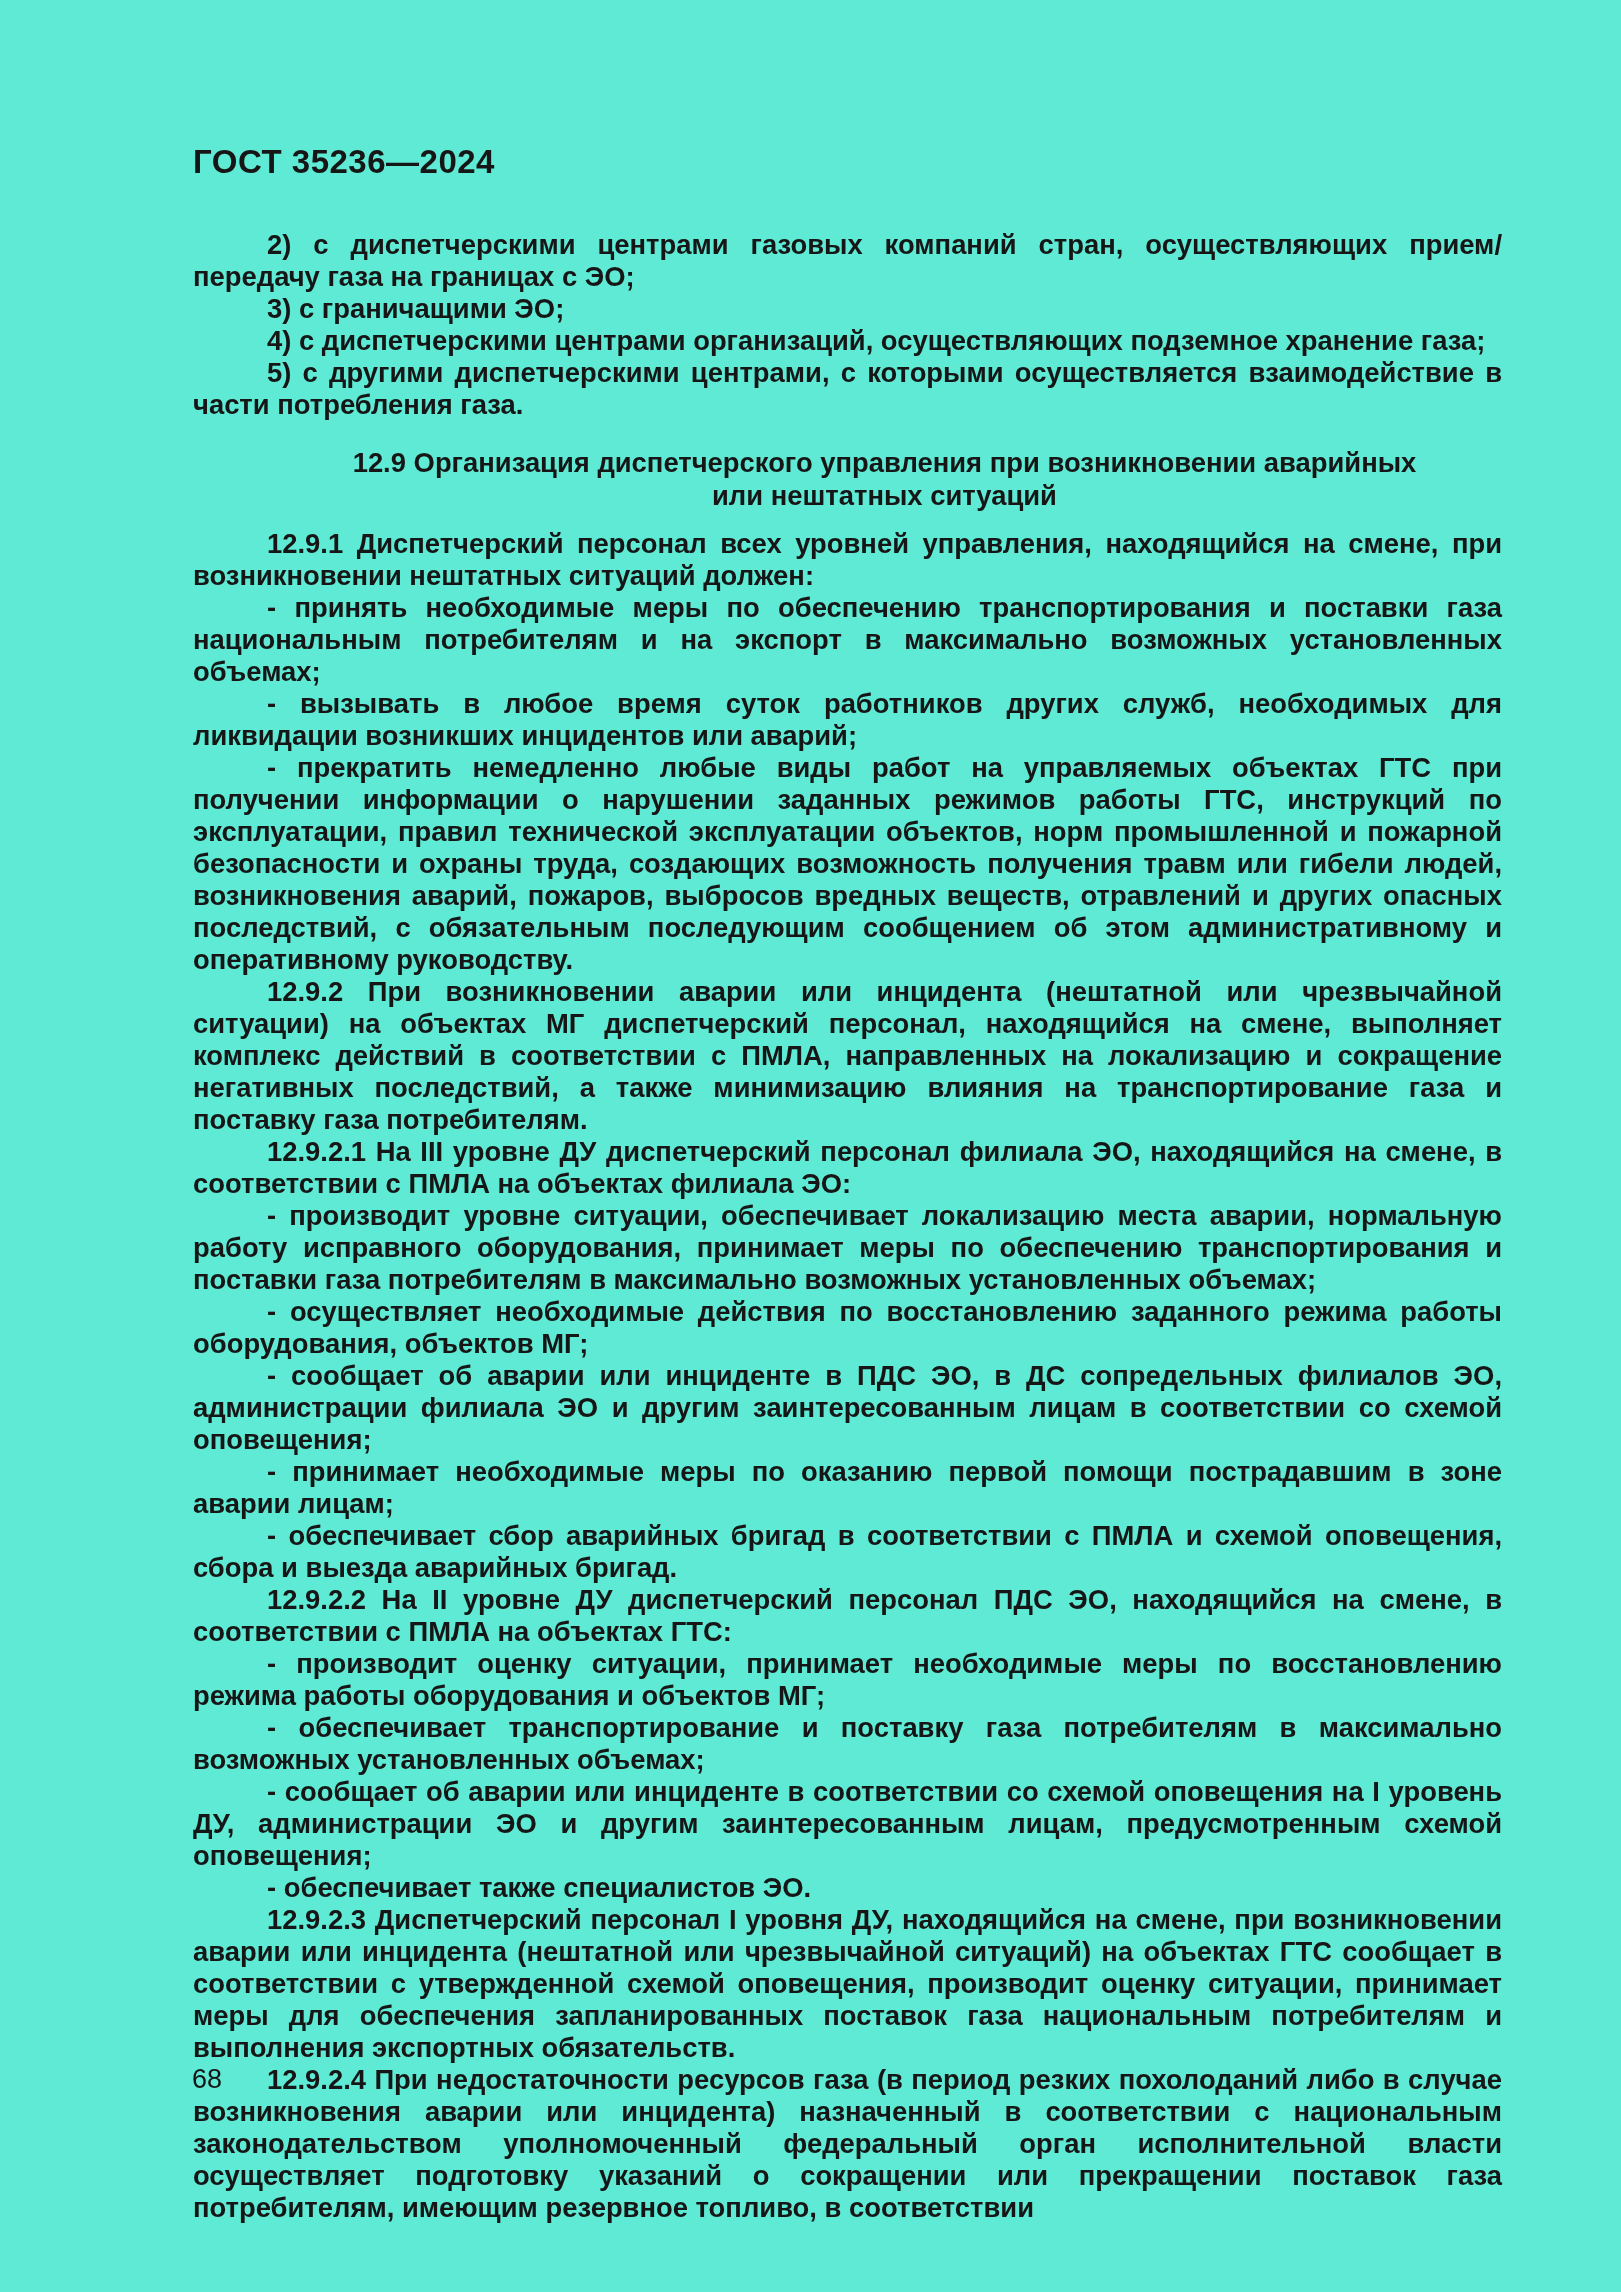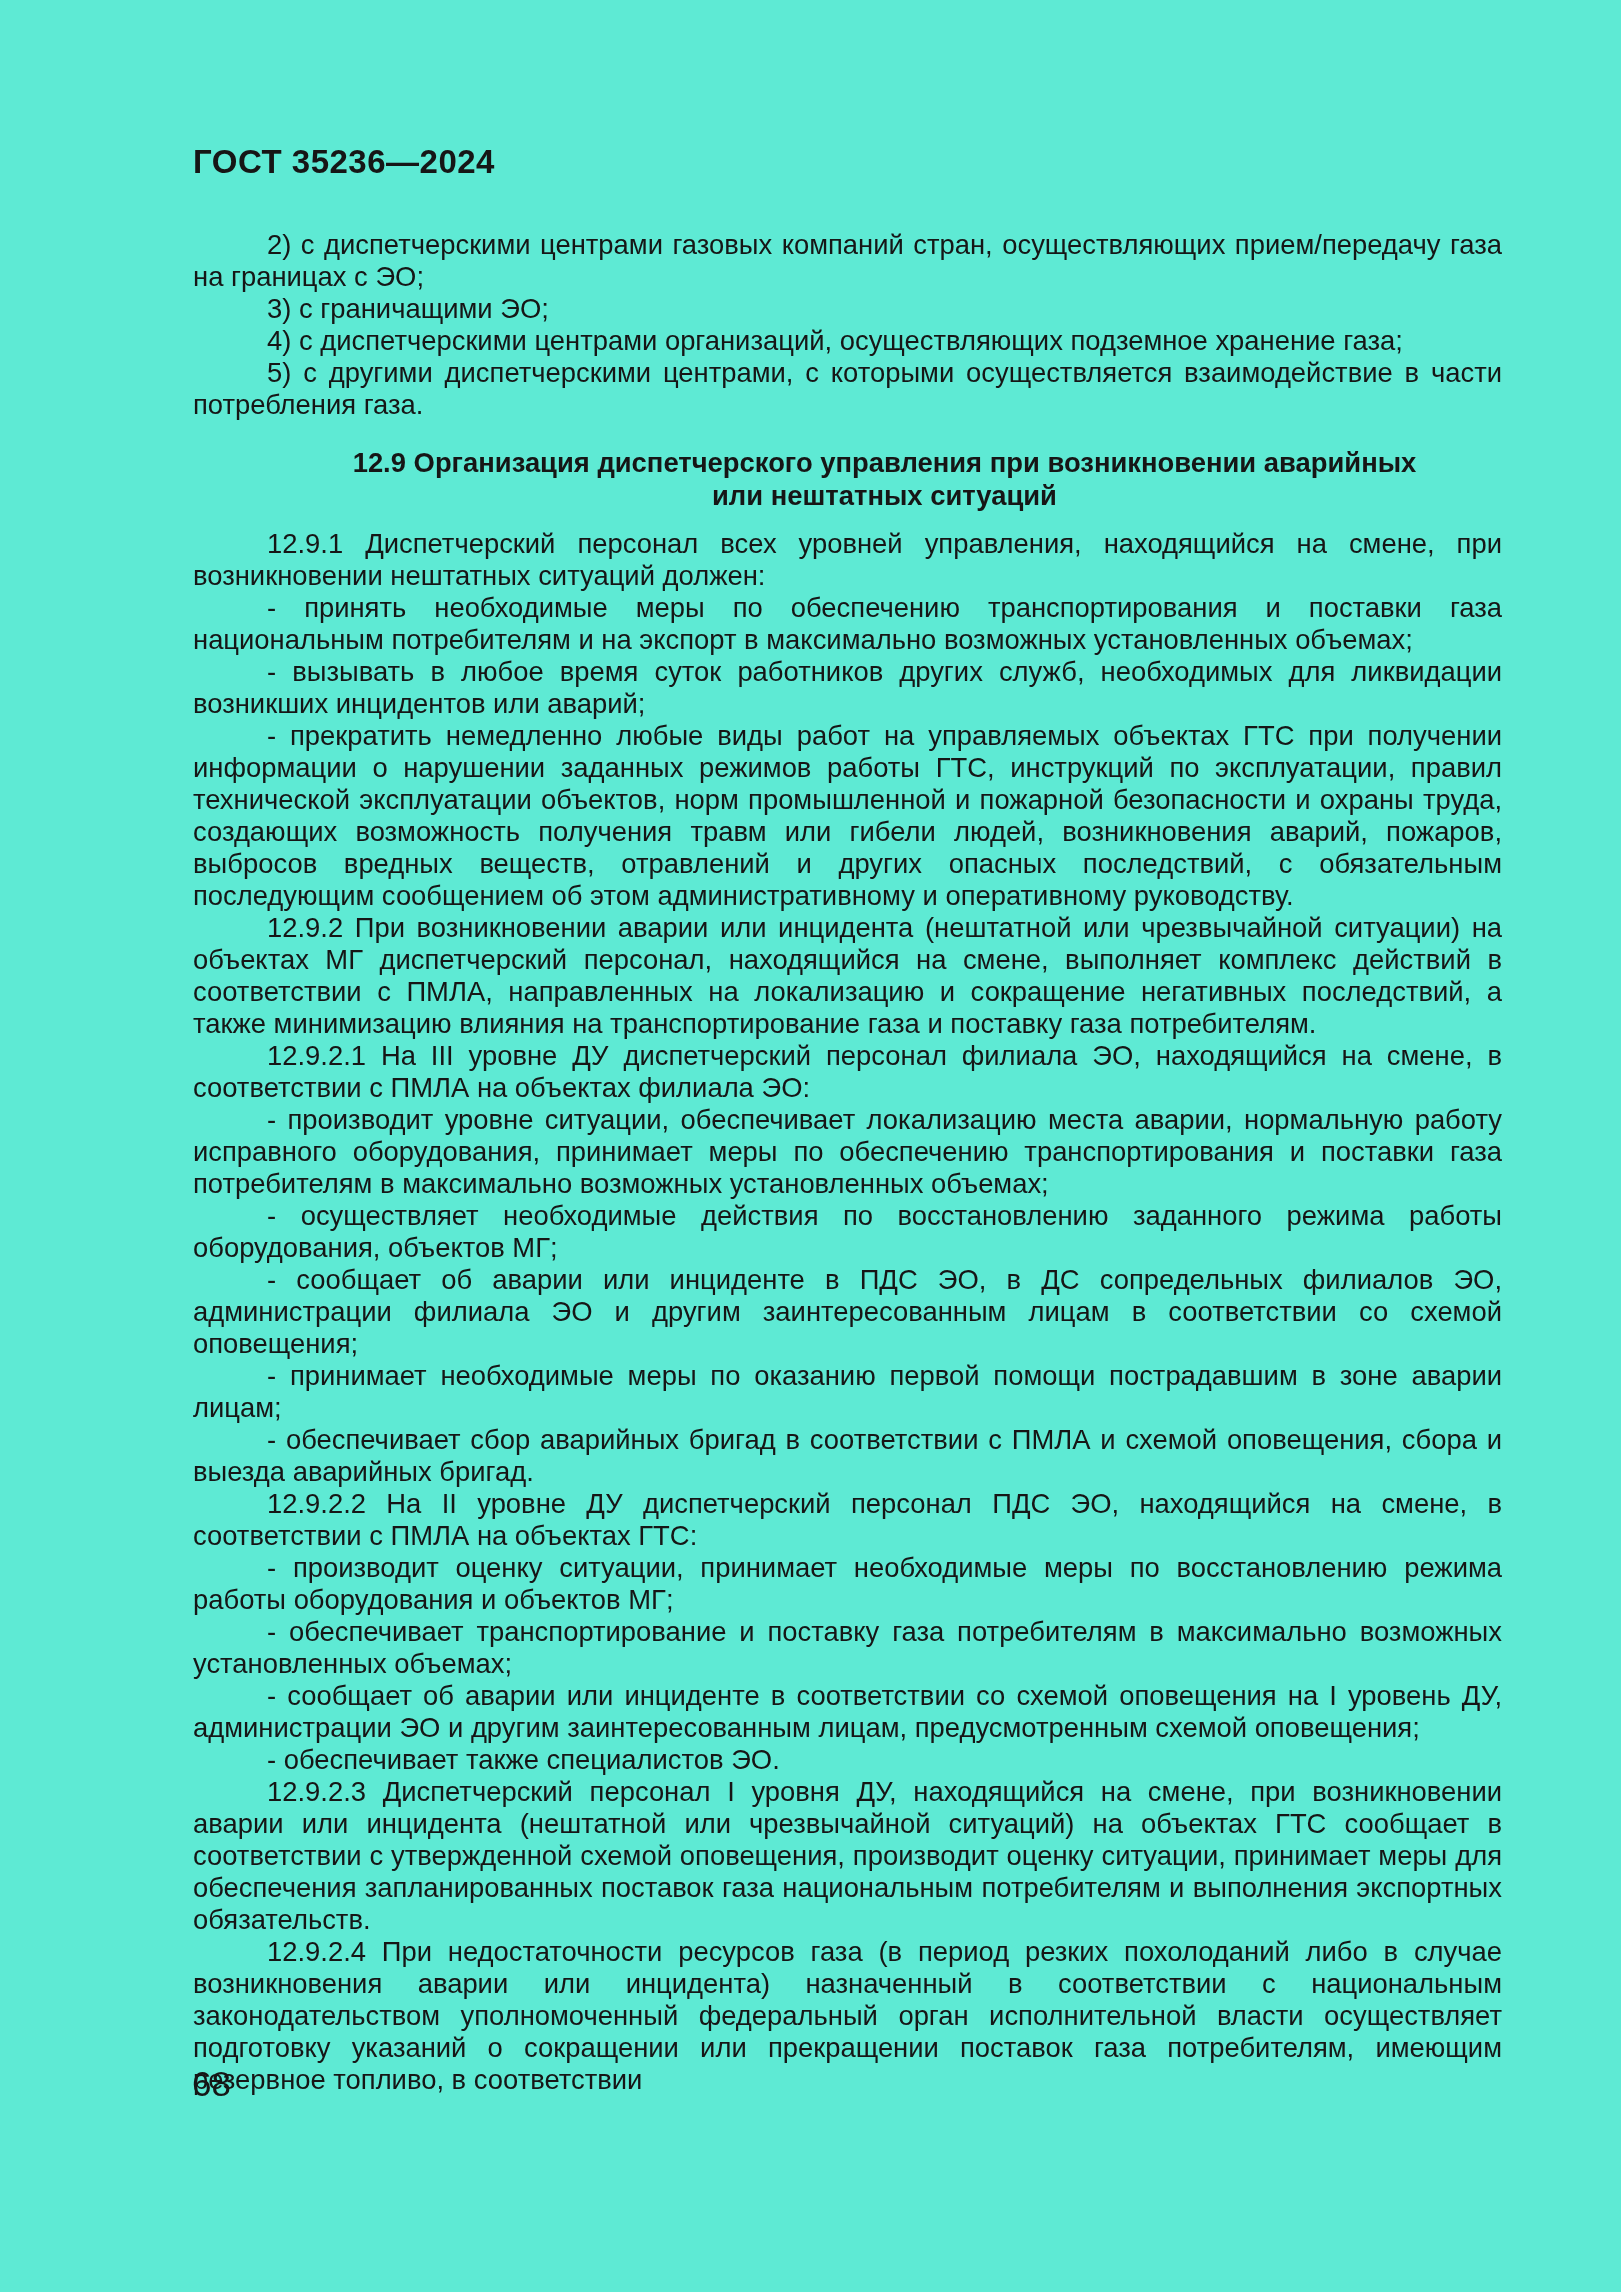--- a/index.html
+++ b/index.html
@@ -31,36 +31,37 @@
     left: 193px;
     top: 229px;
     width: 1309px;
     font-size: 27.4px;
     line-height: 32px;
     text-align: justify;
   }
   .para {
     margin: 0;
     text-indent: 74px;
+    font-weight: bold;
   }
   .section-heading {
     margin: 24.5px 0 16.7px 74px;
     font-size: 27.4px;
     line-height: 33px;
     font-weight: bold;
     text-align: center;
   }
   .section-heading .heading-line {
     display: block;
   }
   .page-number {
     position: absolute;
     left: 192px;
     top: 2064px;
-    font-size: 35px;
+    font-size: 27px;
   }
 </style>
 </head>
 <body>
 
 <div class="page">
 
   <div class="running-header">ГОСТ 35236—2024</div>
 
   <main class="body-text">

